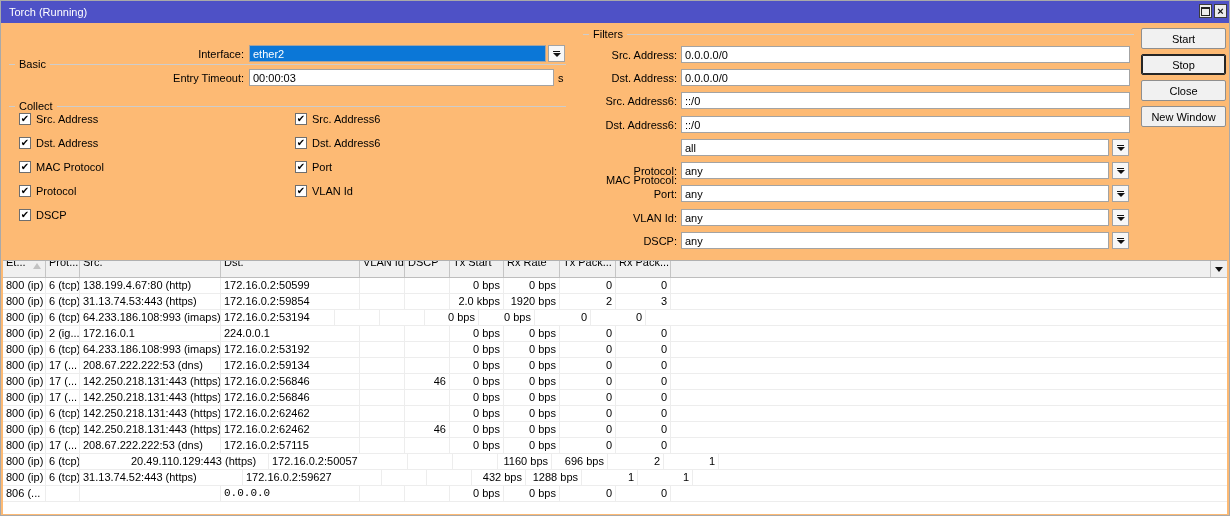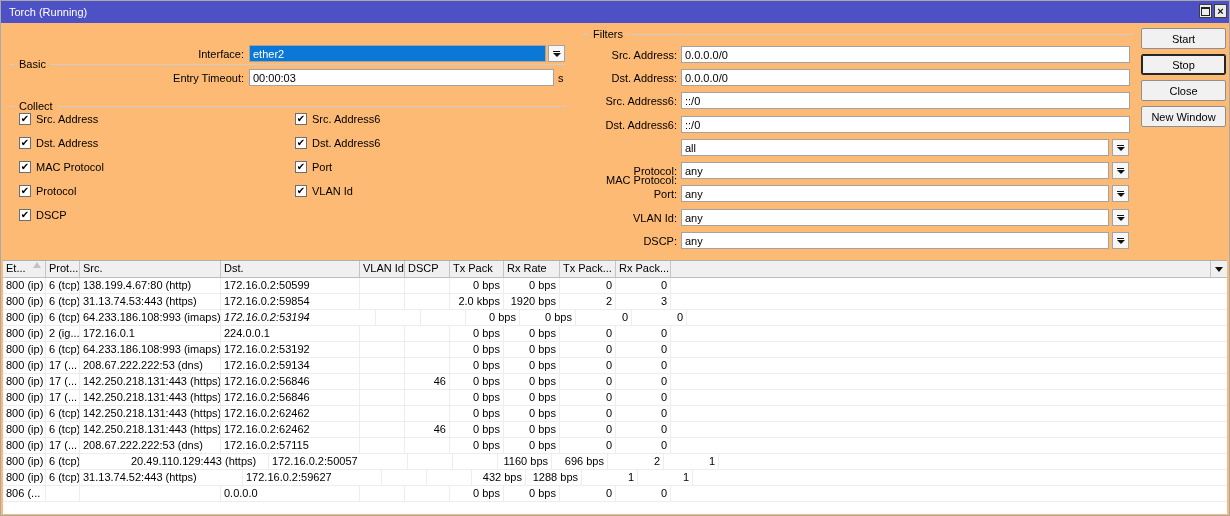--- a/index.html
+++ b/index.html
@@ -37,21 +37,21 @@
   .cblabel{margin-left:5px;white-space:nowrap;}
   
   .abtn{position:absolute;left:1140px;width:85px;height:21px;background:#f1f1f1;border:1px solid #8f8f8f;
         border-radius:2px;box-sizing:border-box;display:flex;align-items:center;justify-content:center;cursor:default;}
   .abtn.default{border:1px solid #262626;box-shadow:inset 0 0 0 1px #262626;}
   
   .table{position:absolute;left:2px;top:259px;right:2px;bottom:1px;background:#fff;
          border-top:1px solid #b0b0b0;overflow:hidden;}
   .thead{display:flex;height:16px;background:#f0f0f0;border-bottom:1px solid #bdbdbd;}
   .th{box-sizing:border-box;border-right:1px solid #c5c5c5;padding:1px 3px 8px;white-space:nowrap;
-      overflow:hidden;line-height:13px;display:flex;align-items:flex-start;cursor:default;}
+      overflow:hidden;line-height:13px;display:flex;align-items:flex-end;cursor:default;}
   .th-fill{flex:1;border-right:none;}
   .col-btn{width:16px;border-left:1px solid #c5c5c5;display:flex;align-items:center;justify-content:center;cursor:default;}
   .tri-down{width:0;height:0;border-left:4px solid transparent;border-right:4px solid transparent;border-top:5px solid #111;}
   .sort-tri{width:0;height:0;border-left:4px solid transparent;border-right:4px solid transparent;
             border-bottom:6px solid #c2c2c2;margin-left:auto;margin-right:1px;}
   .tr{display:flex;height:15px;border-bottom:1px solid #ededed;background:#fff;}
   .td{box-sizing:border-box;border-right:1px solid #ededed;padding:0 3px;white-space:nowrap;
       overflow:hidden;line-height:14px;}
   .td.num{text-align:right;}
   .td-fill{flex:1;border-right:none;}
@@ -204,21 +204,21 @@
         <div class="th" style="width: 139px;">
           <span>Dst.</span>
         </div>
         <div class="th" style="width: 45px;">
           <span>VLAN Id</span>
         </div>
         <div class="th" style="width: 45px;">
           <span>DSCP</span>
         </div>
         <div class="th" style="width: 54px;">
-          <span>Tx Pack</span>
+          <span>Tx Start</span>
         </div>
         <div class="th" style="width: 56px;">
           <span>Rx Rate</span>
         </div>
         <div class="th" style="width: 56px;">
           <span>Tx Pack...</span>
         </div>
         <div class="th" style="width: 55px;">
           <span>Rx Pack...</span>
         </div>
@@ -251,21 +251,21 @@
           <div class="td num" style="width: 54px;">2.0 kbps</div>
           <div class="td num" style="width: 56px;">1920 bps</div>
           <div class="td num" style="width: 56px;">2</div>
           <div class="td num" style="width: 55px;">3</div>
           <div class="td td-fill"></div>
         </div>
         <div class="tr">
           <div class="td" style="width: 43px;">800 (ip)</div>
           <div class="td" style="width: 34px;">6 (tcp)</div>
           <div class="td" style="width: 141px;">64.233.186.108:993 (imaps)</div>
-          <div class="td" style="width: 155px; font-style: italic;">172.16.0.2:53194</div>
+          <div class="td" style="width: 114px;">172.16.0.2:53194</div>
           <div class="td num" style="width: 45px;"></div>
           <div class="td num" style="width: 45px;"></div>
           <div class="td num" style="width: 54px;">0 bps</div>
           <div class="td num" style="width: 56px;">0 bps</div>
           <div class="td num" style="width: 56px;">0</div>
           <div class="td num" style="width: 55px;">0</div>
           <div class="td td-fill"></div>
         </div>
         <div class="tr">
           <div class="td" style="width: 43px;">800 (ip)</div>
@@ -394,21 +394,21 @@
           <div class="td num" style="width: 54px;">432 bps</div>
           <div class="td num" style="width: 56px;">1288 bps</div>
           <div class="td num" style="width: 56px;">1</div>
           <div class="td num" style="width: 55px;">1</div>
           <div class="td td-fill"></div>
         </div>
         <div class="tr">
           <div class="td" style="width: 43px;">806 (...</div>
           <div class="td" style="width: 34px;"></div>
           <div class="td" style="width: 141px;"></div>
-          <div class="td" style="width: 139px;">0.0.0.0</div>
+          <div class="td" style="width: 139px; font-family: Liberation Mono, monospace;">0.0.0.0</div>
           <div class="td num" style="width: 45px;"></div>
           <div class="td num" style="width: 45px;"></div>
           <div class="td num" style="width: 54px;">0 bps</div>
           <div class="td num" style="width: 56px;">0 bps</div>
           <div class="td num" style="width: 56px;">0</div>
           <div class="td num" style="width: 55px;">0</div>
           <div class="td td-fill"></div>
         </div>
       </div>
   </div>

